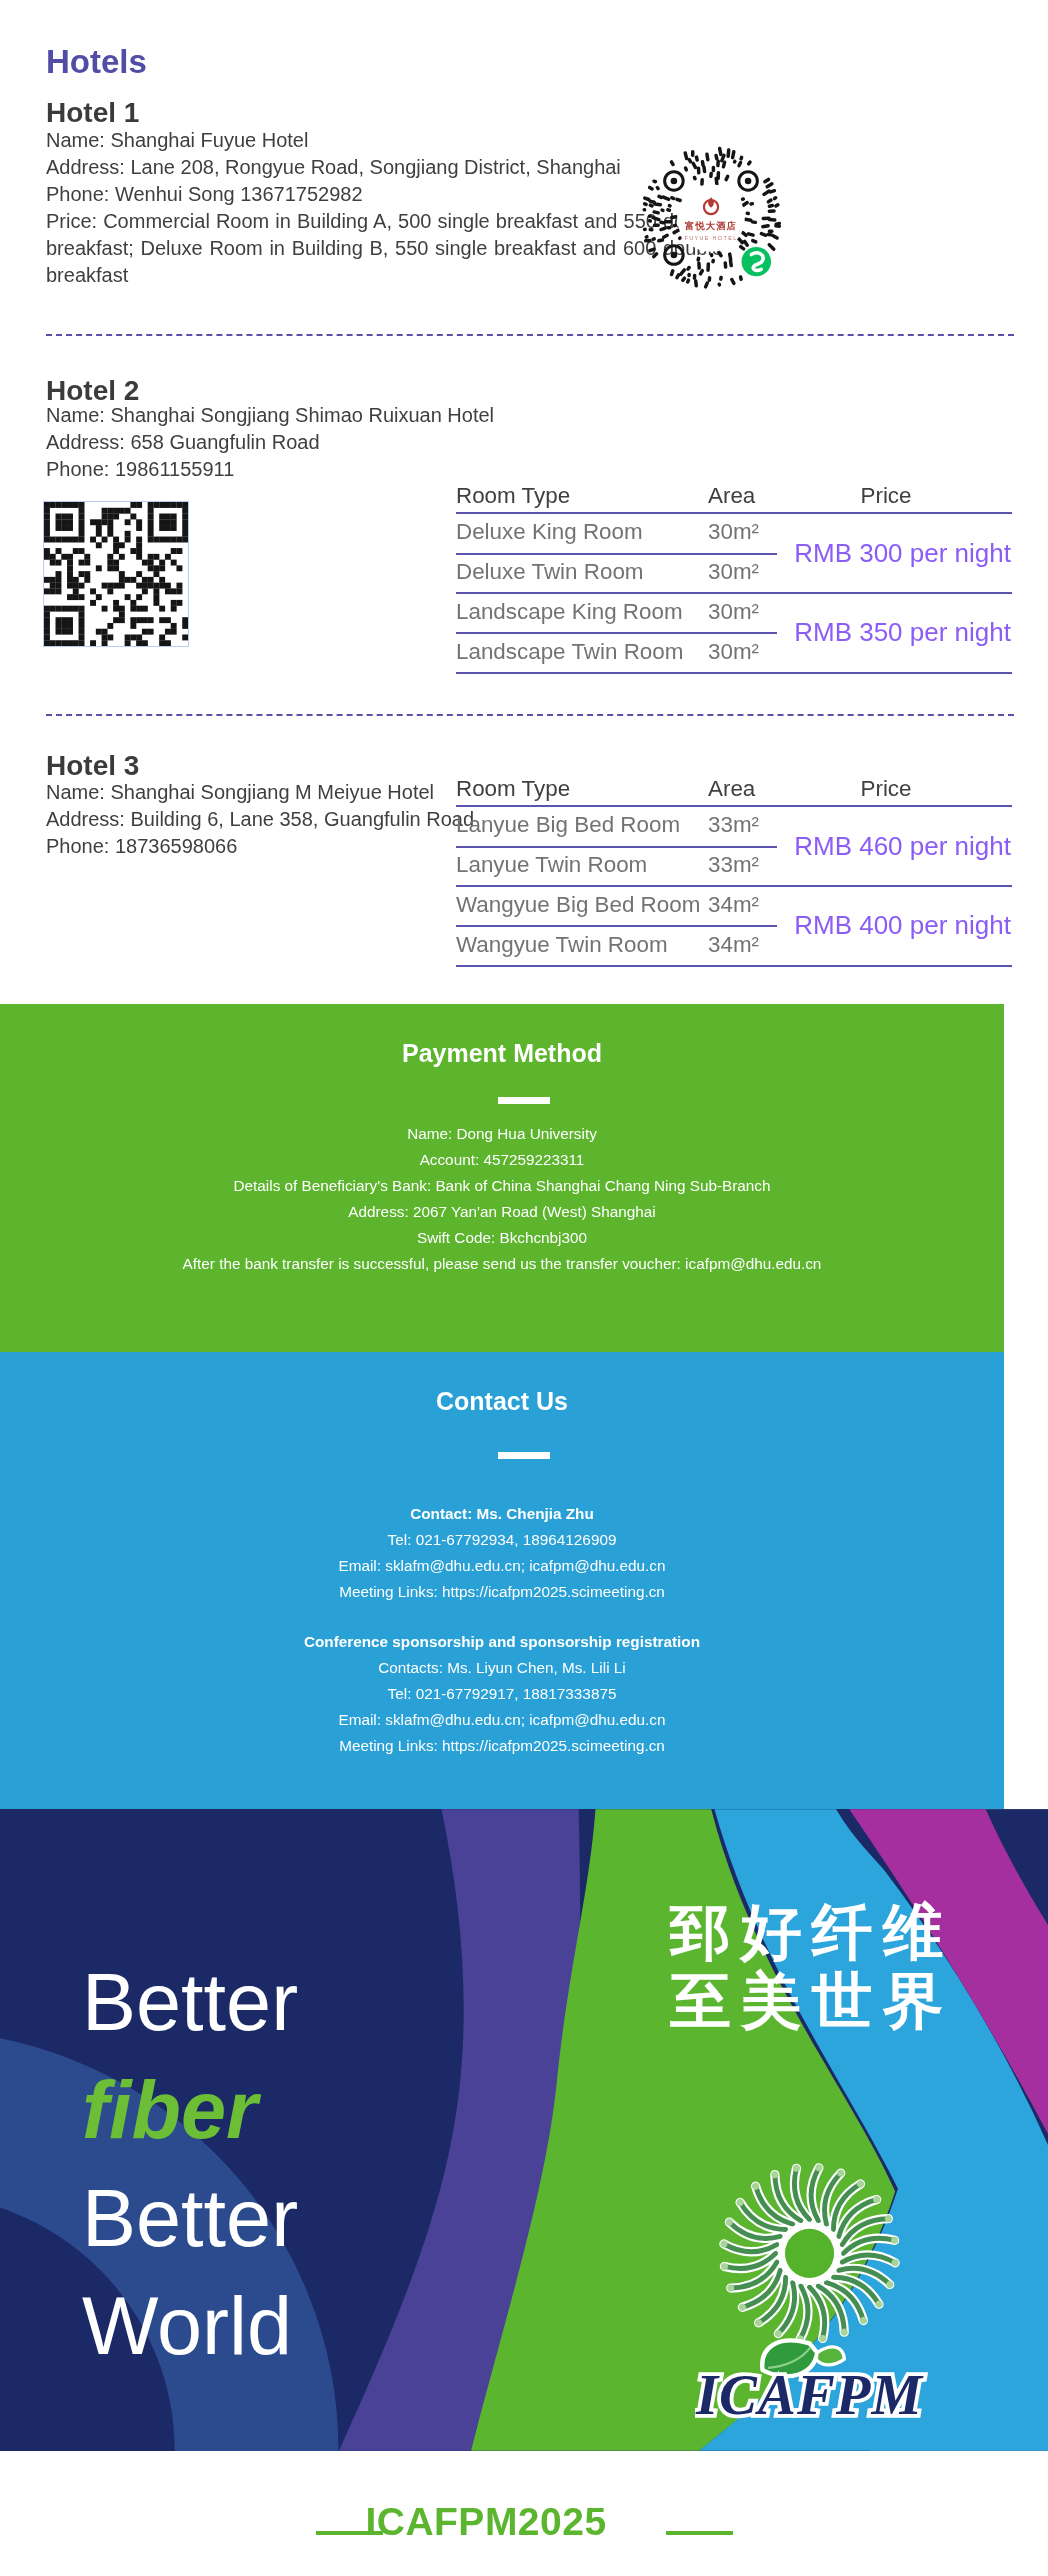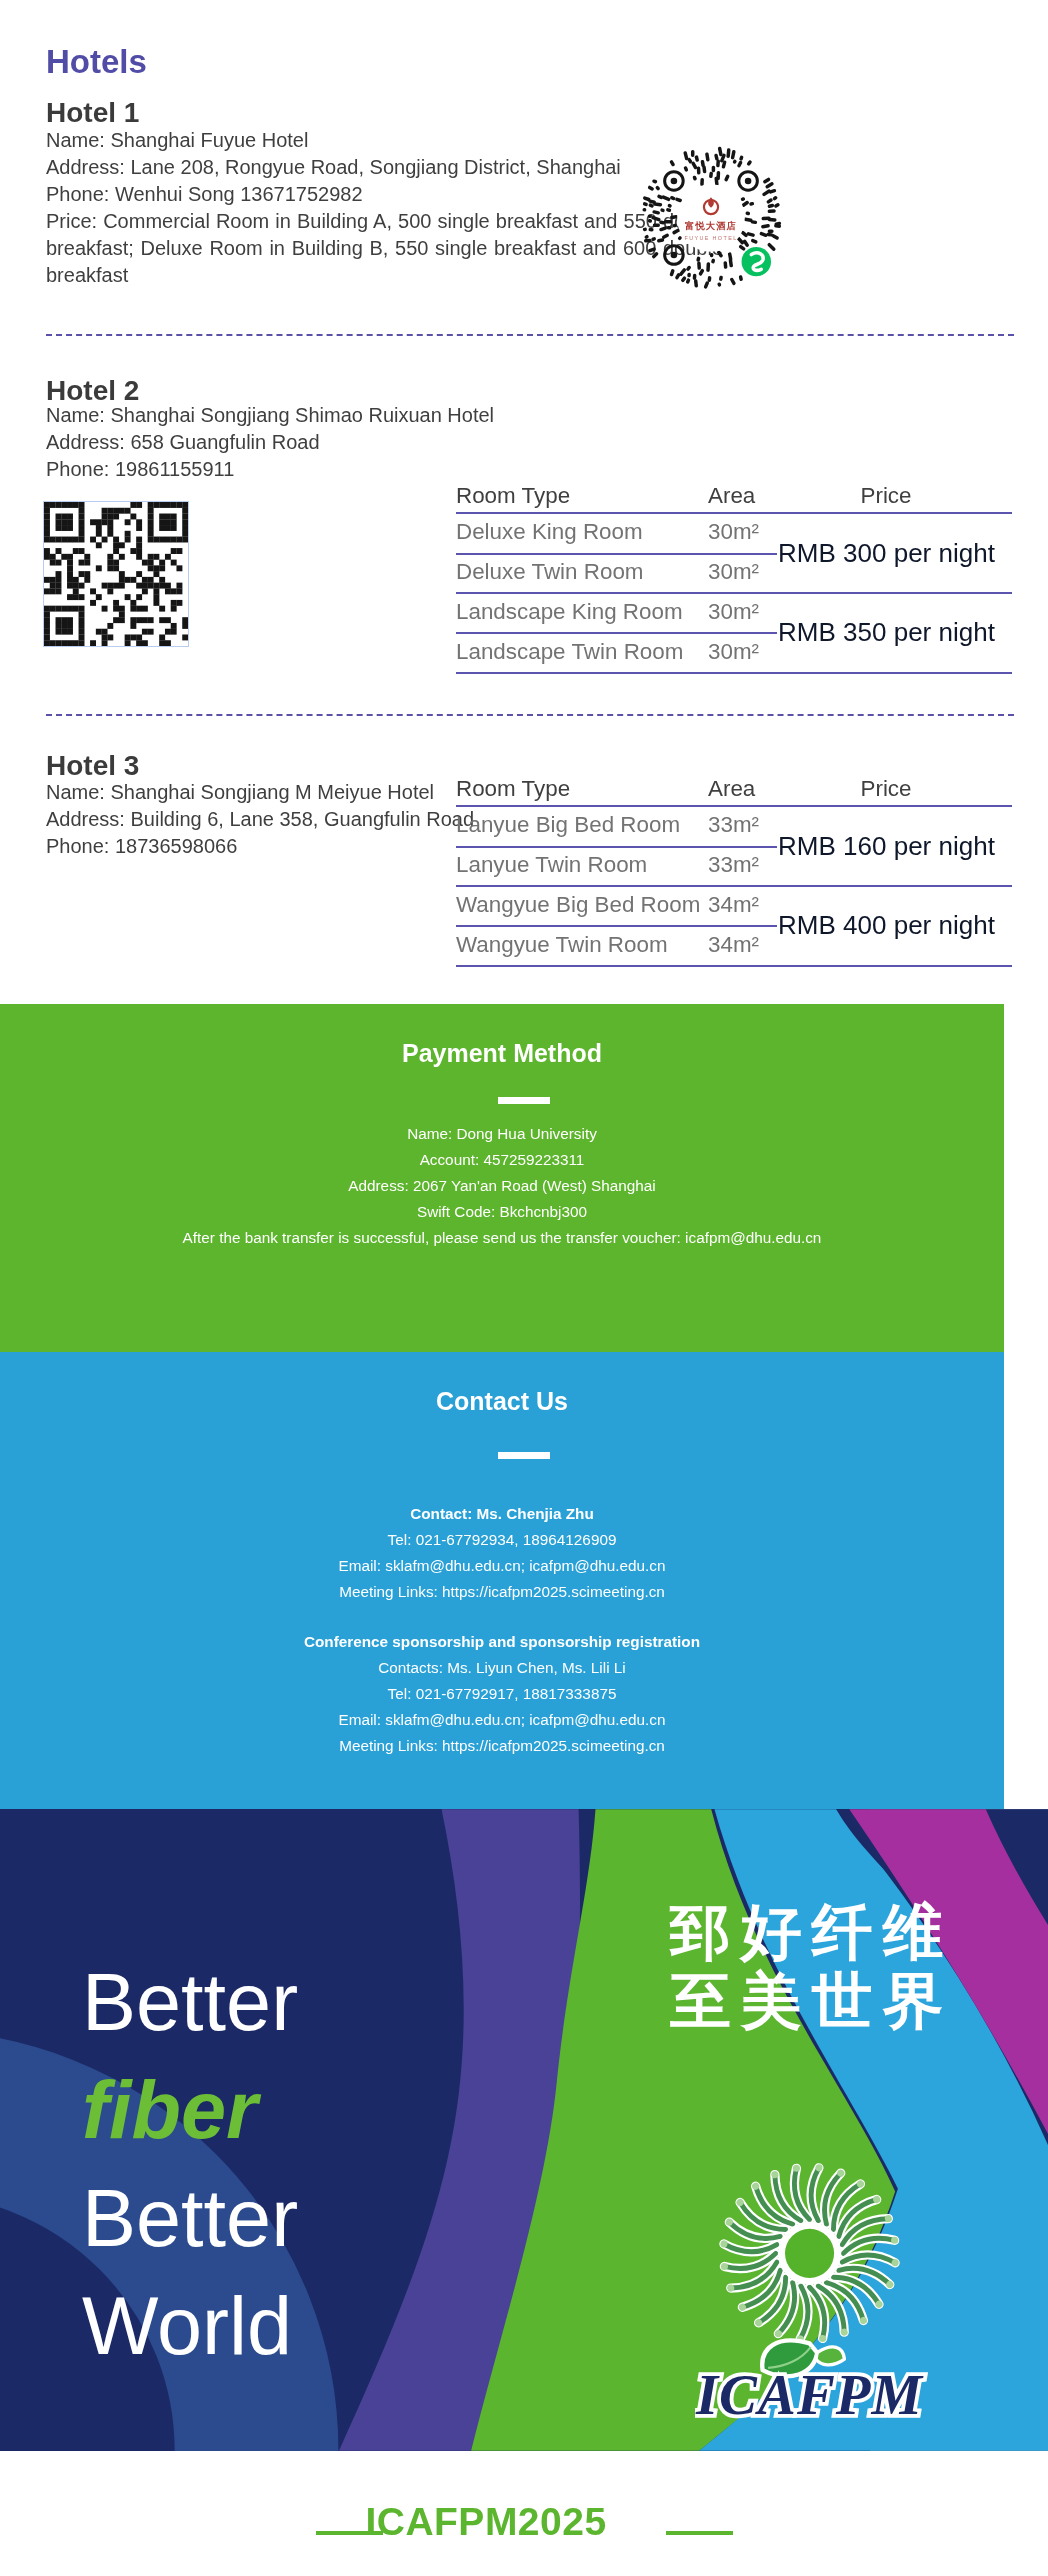--- a/index.html
+++ b/index.html
@@ -13,22 +13,22 @@
   .info p{margin:0;}
   .info .justify{text-align:justify;width:677px;}
   .divider{height:0;border-top:2.7px dashed #5A50A8;width:968px;left:46px;}
   
   .tbl{width:556px;left:456px;}
   .tline{position:absolute;height:2.2px;background:#5C55B0;left:0;}
   .tline.partial{width:321px;height:1.6px;}
   .tline.full{width:556px;}
   .trow{position:absolute;transform:translateY(-50%);font-size:22.4px;color:#737373;white-space:nowrap;}
   .thead{font-size:22.4px;color:#3F3F3F;}
-  .tprice{position:absolute;transform:translateY(-50%);left:306px;width:249px;text-align:center;
-          font-size:26px;color:#0f172a;white-space:nowrap;}
+  .tprice{position:absolute;transform:translateY(-50%);left:306px;width:249px;text-align:right;
+          font-size:26px;color:#8b5cf6;white-space:nowrap;}
   .c-area{left:252px;}
   .c-pricehead{left:348px;width:164px;text-align:center;}
   
   .band{left:0;width:1004px;color:#fff;text-align:center;}
   .band-title{font-size:25px;font-weight:bold;color:#fff;width:100%;text-align:center;}
   .band-dash{left:498px;width:52px;height:6.6px;background:#fff;}
   .band-lines{width:100%;text-align:center;font-size:15.3px;line-height:26px;color:#fff;}
   .band-lines p{margin:0;}
   .band-lines .bold{font-weight:bold;}
   
@@ -524,38 +524,39 @@
     <div class="trow thead" style="top:16px;left:0;">Room Type</div>
     <div class="trow thead c-area" style="top:16px;">Area</div>
     <div class="trow thead c-pricehead" style="top:16px;">Price</div>
     <div class="tline full" style="top:32px;"></div>
 
     <div class="trow" style="top:52px;left:0;">Lanyue Big Bed Room</div>
     <div class="trow c-area" style="top:52px;">33m²</div>
     <div class="tline partial" style="top:73px;"></div>
     <div class="trow" style="top:92px;left:0;">Lanyue Twin Room</div>
     <div class="trow c-area" style="top:92px;">33m²</div>
-    <div class="tprice" style="top:73px;">RMB 160 per night</div>
+    <div class="tprice" style="top:73px;">RMB 460 per night</div>
     <div class="tline full" style="top:112px;"></div>
 
     <div class="trow" style="top:132px;left:0;">Wangyue Big Bed Room</div>
     <div class="trow c-area" style="top:132px;">34m²</div>
     <div class="tline partial" style="top:152px;"></div>
     <div class="trow" style="top:172px;left:0;">Wangyue Twin Room</div>
     <div class="trow c-area" style="top:172px;">34m²</div>
     <div class="tprice" style="top:152px;">RMB 400 per night</div>
     <div class="tline full" style="top:192px;"></div>
   </div>
 
   <div class="abs band" style="top:1004px;height:348px;background:#5DB42D;">
     <div class="abs band-title" style="top:35px;">Payment Method</div>
     <div class="abs band-dash" style="top:93px;"></div>
     <div class="abs band-lines" style="top:117px;">
       <p>Name: Dong Hua University</p>
       <p>Account: 457259223311</p>
+      <p>Details of Beneficiary's Bank: Bank of China Shanghai Chang Ning Sub-Branch</p>
       <p>Address: 2067 Yan'an Road (West) Shanghai</p>
       <p>Swift Code: Bkchcnbj300</p>
       <p>After the bank transfer is successful, please send us the transfer voucher: icafpm@dhu.edu.cn</p>
     </div>
   </div>
 
   <div class="abs band" style="top:1352px;height:457px;background:#29A1D7;">
     <div class="abs band-title" style="top:35px;">Contact Us</div>
     <div class="abs band-dash" style="top:100px;"></div>
     <div class="abs band-lines" style="top:149px;">

